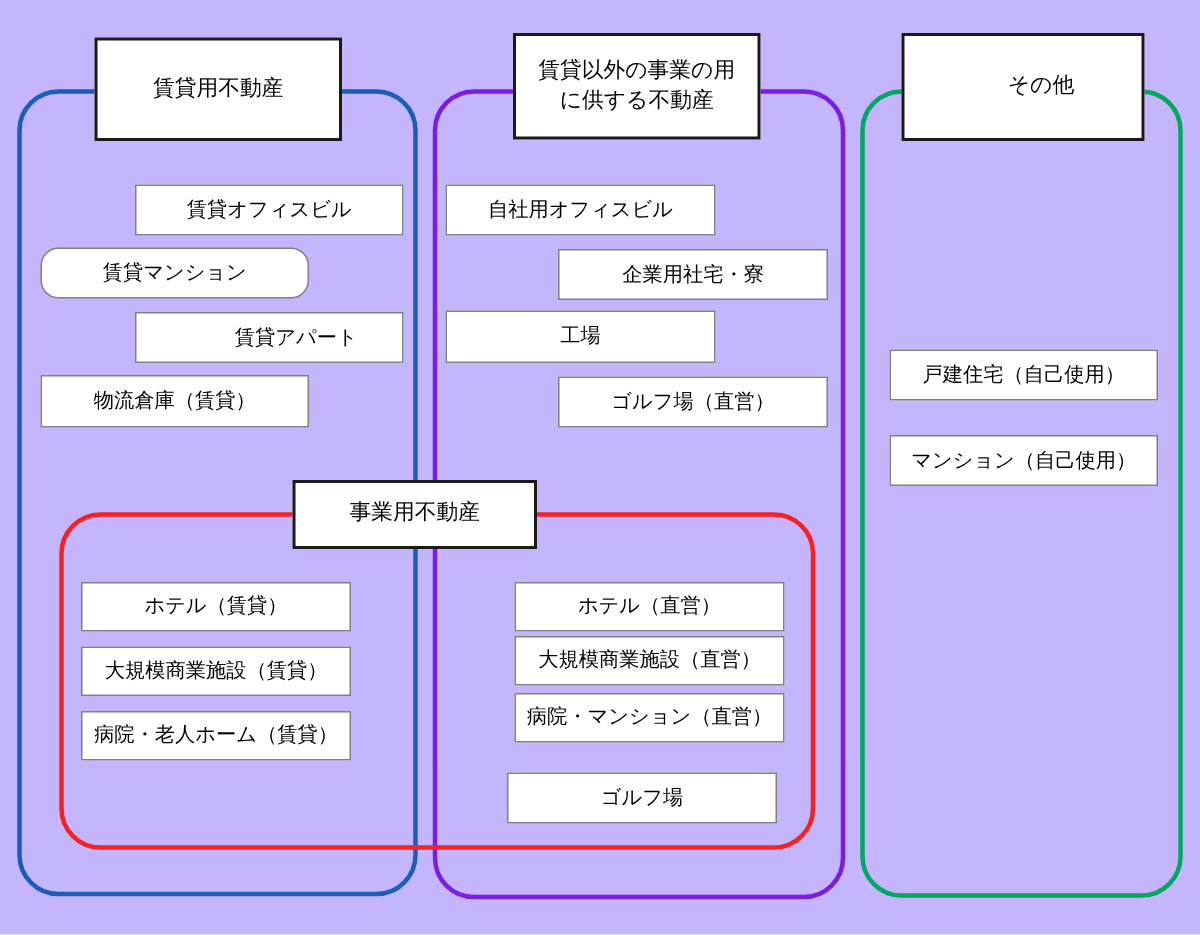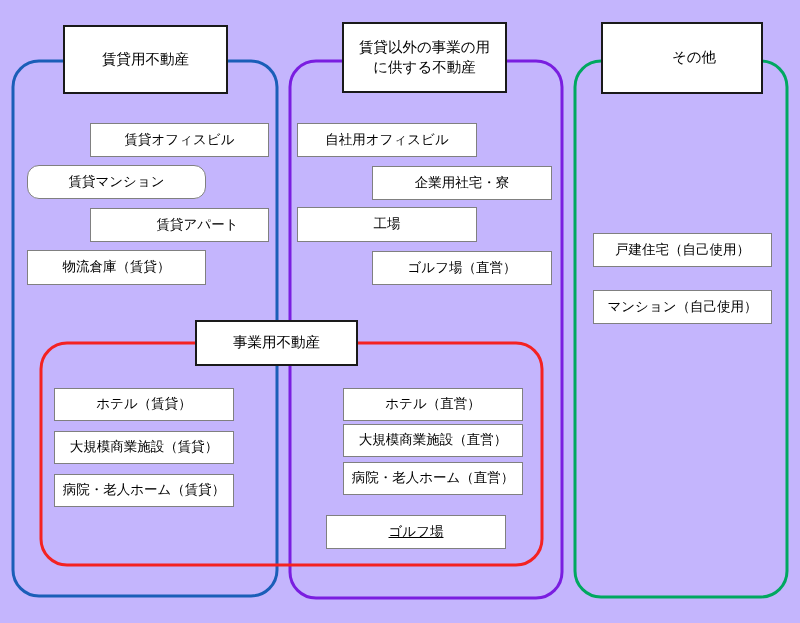--- a/index.html
+++ b/index.html
@@ -68,16 +68,16 @@
       <div class="node item-node" style="left: 372px; top: 251px; width: 180px; height: 34px;">ゴルフ場（直営）</div>
       <div class="node title-node" style="left: 601px; top: 22px; width: 162px; height: 72px; padding-left: 24px;">その他</div>
       <div class="node item-node" style="left: 593px; top: 233px; width: 179px; height: 34px;">戸建住宅（自己使用）</div>
       <div class="node item-node" style="left: 593px; top: 290px; width: 179px; height: 34px;">マンション（自己使用）</div>
       <div class="node title-node" style="left: 195px; top: 320px; width: 163px; height: 46px;">事業用不動産</div>
       <div class="node item-node" style="left: 54px; top: 388px; width: 180px; height: 33px;">ホテル（賃貸）</div>
       <div class="node item-node" style="left: 54px; top: 431px; width: 180px; height: 33px;">大規模商業施設（賃貸）</div>
       <div class="node item-node" style="left: 54px; top: 474px; width: 180px; height: 33px;">病院・老人ホーム（賃貸）</div>
       <div class="node item-node" style="left: 343px; top: 388px; width: 180px; height: 33px;">ホテル（直営）</div>
       <div class="node item-node" style="left: 343px; top: 424px; width: 180px; height: 33px;">大規模商業施設（直営）</div>
-      <div class="node item-node" style="left: 343px; top: 462px; width: 180px; height: 33px;">病院・老人ホーム（直営）</div>
-      <div class="node item-node" style="left: 326px; top: 515px; width: 180px; height: 34px; text-decoration: underline;">ゴルフ場</div>
+      <div class="node item-node" style="left: 343px; top: 462px; width: 180px; height: 33px;">病院・マンション（直営）</div>
+      <div class="node item-node" style="left: 338px; top: 515px; width: 180px; height: 34px;">ゴルフ場</div>
     </div>
 </div>
 
 </body></html>

